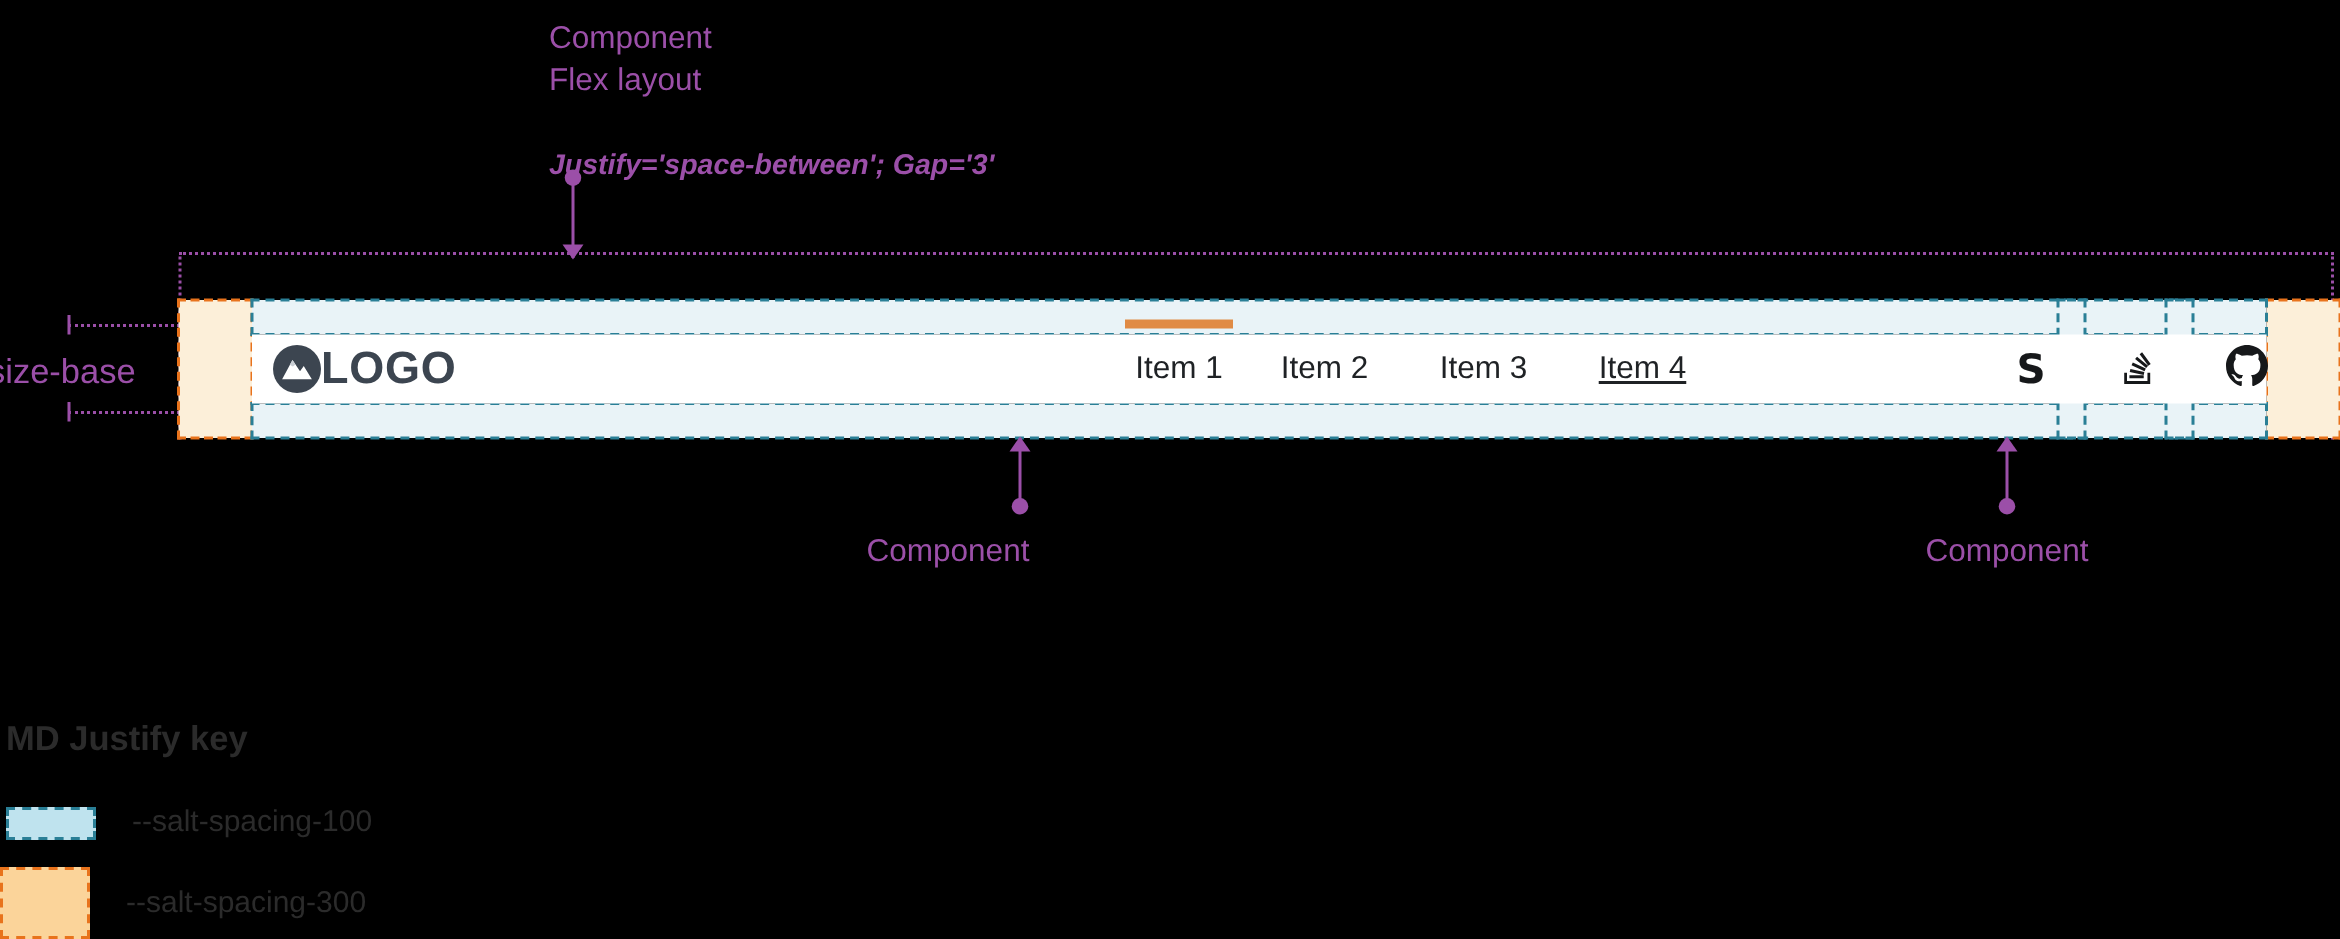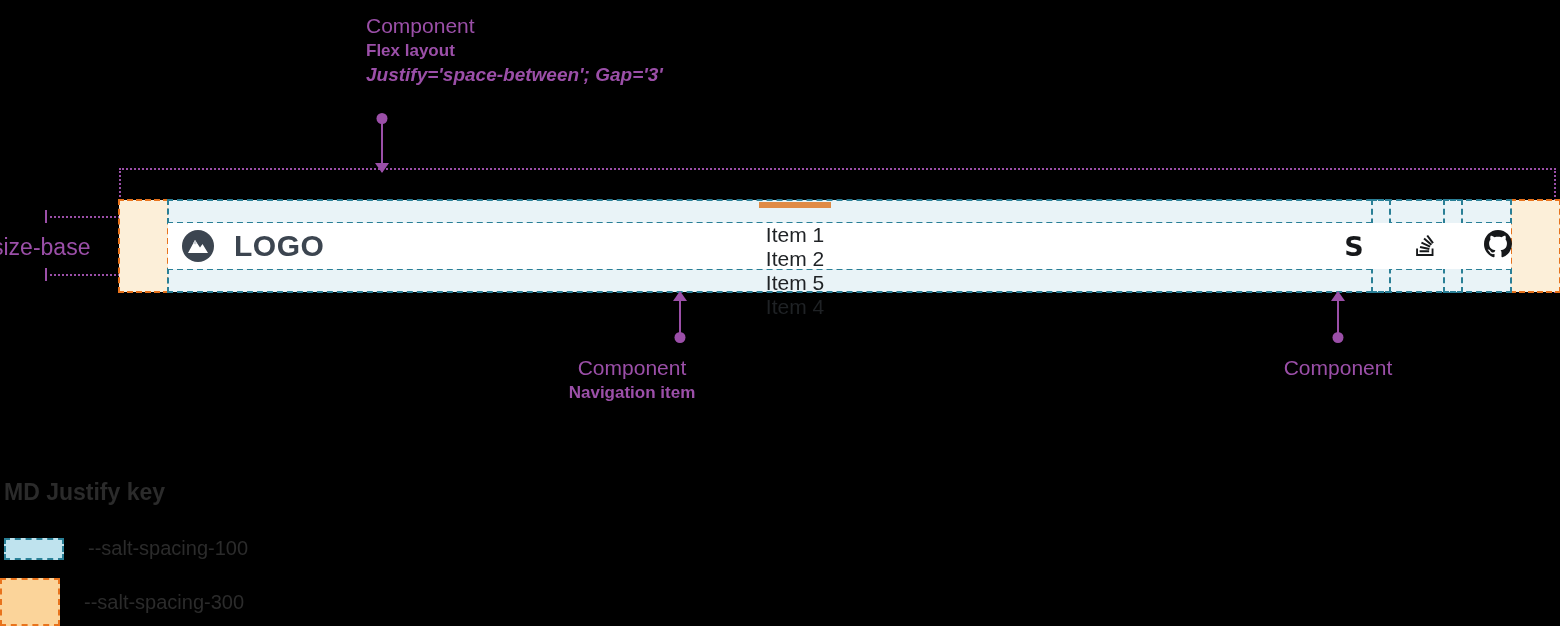--- a/index.html
+++ b/index.html
@@ -5,22 +5,22 @@
   html,body{margin:0;padding:0;background:#000;}
   body{
     width:1560px;height:626px;position:relative;overflow:hidden;
     font-family:"Liberation Sans",sans-serif;
   }
   .stage{position:absolute;inset:0;}
 
   
   .anno{position:absolute;color:#9b4fa8;line-height:1.32;white-space:nowrap;}
   .anno .a-kind{font-size:21px;font-weight:400;}
-  .anno .a-name{font-size:17px;font-weight:700;}
-  .anno .a-props{font-size:19px;font-weight:700;font-style:italic;}
+  .anno .a-name{font-size:21px;font-weight:400;}
+  .anno .a-props{font-size:19px;font-weight:700;font-style:italic;margin-top:31px;}
 
   .leader{position:absolute;background:transparent;}
   .leader .line{position:absolute;left:50%;top:0;width:0;border-left:2px solid #9b4fa8;height:100%;transform:translateX(-1px);}
   .leader .dot{position:absolute;left:50%;width:11px;height:11px;border-radius:50%;background:#9b4fa8;transform:translateX(-50%);}
   .leader .arrow{position:absolute;left:50%;width:0;height:0;transform:translateX(-50%);
       border-left:7px solid transparent;border-right:7px solid transparent;}
   .leader.down .dot{top:-5px;}
   .leader.down .arrow{bottom:-1px;border-top:10px solid #9b4fa8;}
   .leader.up .dot{bottom:-5px;}
   .leader.up .arrow{top:-1px;border-bottom:10px solid #9b4fa8;}
@@ -35,26 +35,26 @@
   .dim-label{position:absolute;color:#9b4fa8;font-size:23px;white-space:nowrap;}
 
   
   .navwrap{position:absolute;box-sizing:border-box;}
   .sp100{background:#e9f3f7;outline:2px dashed #2a7f96;outline-offset:-1px;}
   .sp300{background:#fcefd9;outline:2px dashed #e8731c;outline-offset:-1px;}
   .band{position:absolute;box-sizing:border-box;}
 
   .navbar{position:absolute;background:#fff;display:flex;align-items:center;box-sizing:border-box;}
 
-  .logo{display:flex;align-items:center;gap:20px;}
+  .logo{display:flex;align-items:center;gap:0;}
   .logo-mark{width:32px;height:32px;border-radius:50%;background:#3c4550;position:relative;overflow:hidden;flex:none;}
   .logo-mark svg{position:absolute;left:6px;top:9px;}
   .logo-text{font-size:30px;font-weight:700;color:#3c4550;letter-spacing:.5px;}
 
-  .navitems{display:flex;align-items:center;flex-direction:column;}
+  .navitems{display:flex;align-items:center;}
   .navitem{font-size:21px;color:#1f2225;position:relative;text-align:center;}
   .navitem .ind{position:absolute;height:6px;background:#e08b45;left:0;right:0;}
 
   .iconbtn{display:flex;align-items:center;justify-content:center;color:#16181a;}
   .salt-s{font-size:27px;font-weight:700;font-family:"DejaVu Sans",sans-serif;line-height:1;}
 
   
   .key-title{position:absolute;font-size:23px;font-weight:700;color:#2b2b2b;}
   .key-row{position:absolute;display:flex;align-items:center;}
   .key-sw{box-sizing:border-box;flex:none;}
@@ -111,23 +111,23 @@
 
       <div class="navitems" style="position:absolute;left:574px;top:0;height:46px;">
         <div class="navitem" style="width:88px;">
           <span class="ind" style="top:-21px;left:8px;right:8px;"></span>
           <span>Item 1</span>
         </div>
         <div class="navitem" style="width:106px;">
           <span>Item 2</span>
         </div>
         <div class="navitem" style="width:106px;">
-          <span>Item 5</span>
+          <span>Item 3</span>
         </div>
-        <div class="navitem" style="width:106px;">
+        <div class="navitem" style="width:106px;text-decoration:underline;">
           <span>Item 4</span>
         </div>
       </div>
 
       <div class="iconbtn" style="position:absolute;left:1168px;top:0;width:36px;height:46px;">
         <span class="salt-s">S</span>
       </div>
 
       <div class="iconbtn" style="position:absolute;left:1240px;top:0;width:36px;height:46px;">
         <span>
@@ -155,21 +155,20 @@
     </div>
   </div>
 
   <div class="leader up" style="left:673px;top:292px;width:14px;height:46px;">
     <div class="line"></div>
     <div class="arrow"></div>
     <div class="dot"></div>
   </div>
   <div class="anno" style="left:512px;top:354px;text-align:center;width:240px;">
     <div class="a-kind">Component</div>
-    <div class="a-name">Navigation item</div>
   </div>
 
   <div class="leader up" style="left:1331px;top:292px;width:14px;height:46px;">
     <div class="line"></div>
     <div class="arrow"></div>
     <div class="dot"></div>
   </div>
   <div class="anno" style="left:1218px;top:354px;text-align:center;width:240px;">
     <div class="a-kind">Component</div>
   </div>

